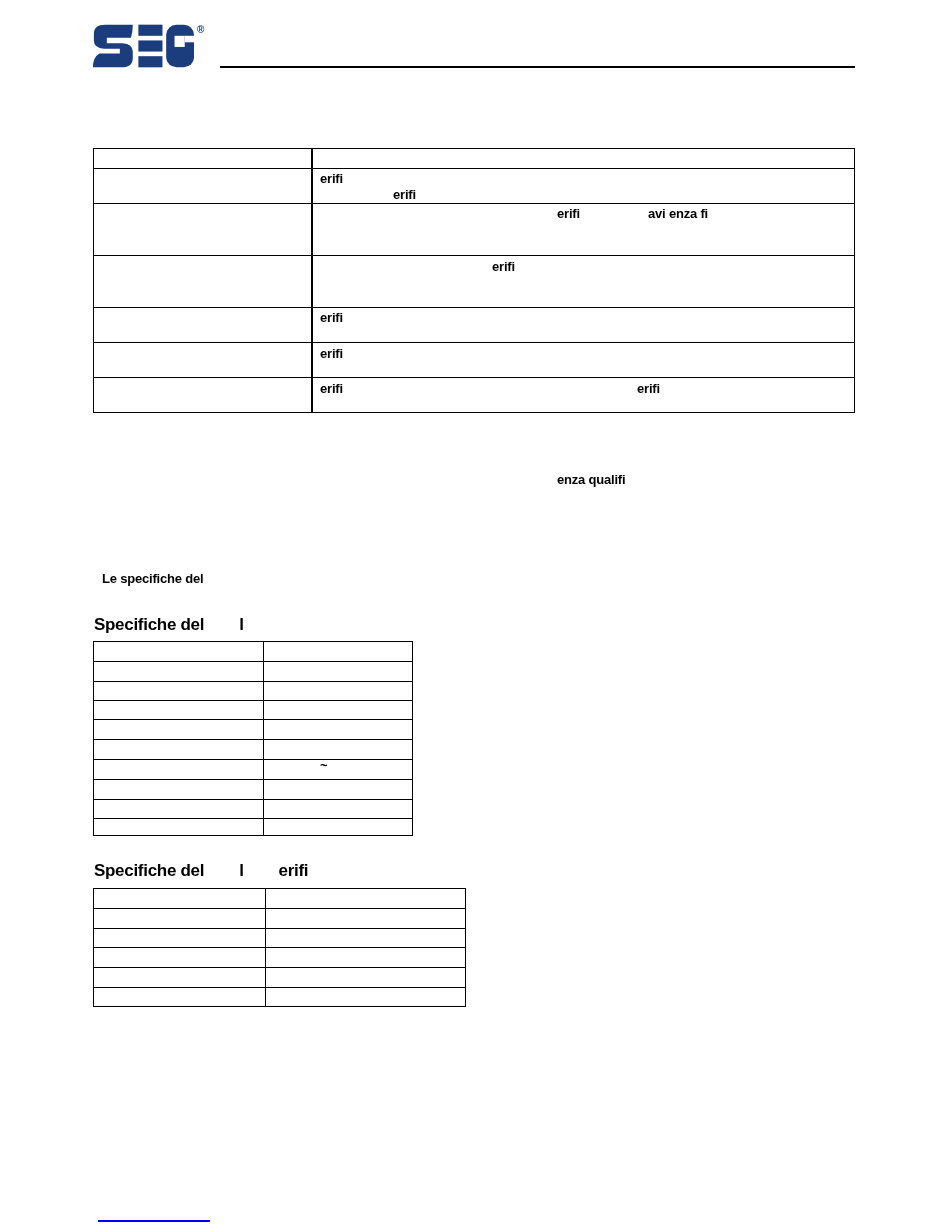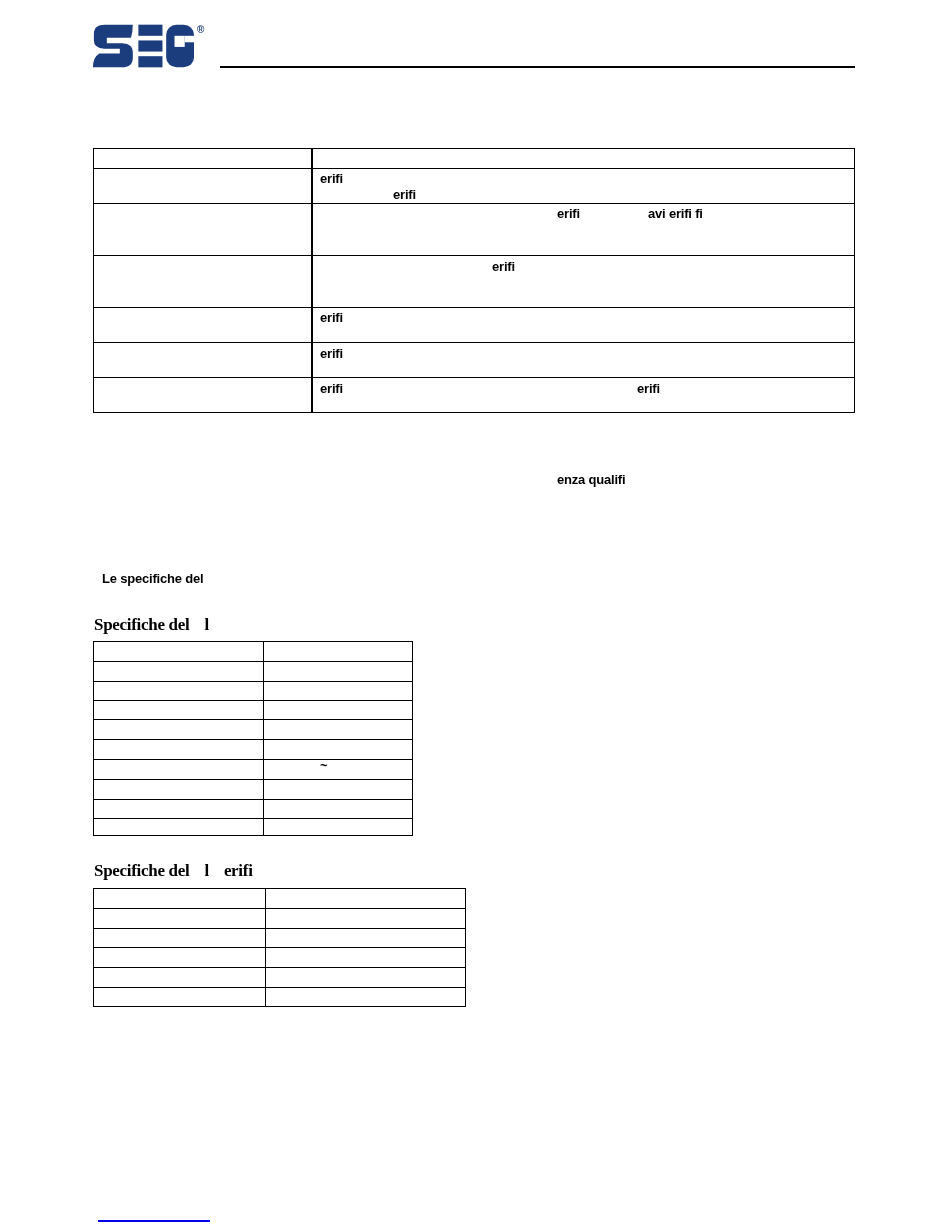--- a/index.html
+++ b/index.html
@@ -57,24 +57,23 @@
   #frag5{left:320px;top:310px;}
   #frag6{left:320px;top:346px;}
   #frag7{left:320px;top:381px;}
   #frag8{left:637px;top:381px;}
   #note-text{left:557px;top:472px;text-align:right;}
   #intro-text{left:102px;top:571px;}
   #tilde-frag{left:320px;top:758px;}
   
   .heading{
     position:absolute;left:94px;
-    display:flex;gap:15px;
+    display:flex;gap:35px;
     font-size:17px;font-weight:bold;letter-spacing:-0.3px;
     white-space:nowrap;
-    font-family:Liberation Serif, serif;
   }
   #heading1{top:615px;}
   #heading2{top:861px;}
   
   .footer-link{
     position:absolute;left:98px;top:1220px;width:112px;height:2px;
     background:#0000ee;cursor:pointer;
   }
 </style>
 </head>
@@ -104,21 +103,21 @@
     <div class="hline tm-h1"></div>
     <div class="hline tm-h2"></div>
     <div class="hline tm-h3"></div>
     <div class="hline tm-h4"></div>
     <div class="hline tm-h5"></div>
     <div class="hline tm-h6"></div>
   </div>
   <span class="frag" id="frag0">erifi</span>
   <span class="frag" id="frag1">erifi</span>
   <span class="frag" id="frag2">erifi</span>
-  <span class="frag" id="frag3">avi erifi fi</span>
+  <span class="frag" id="frag3">avi enza fi</span>
   <span class="frag" id="frag4">erifi</span>
   <span class="frag" id="frag5">erifi</span>
   <span class="frag" id="frag6">erifi</span>
   <span class="frag" id="frag7">erifi</span>
   <span class="frag" id="frag8">erifi</span>
 
   <span class="frag" id="note-text">enza qualifi</span>
   <span class="frag" id="intro-text">Le specifiche del</span>
 
   <div class="heading" id="heading1">

